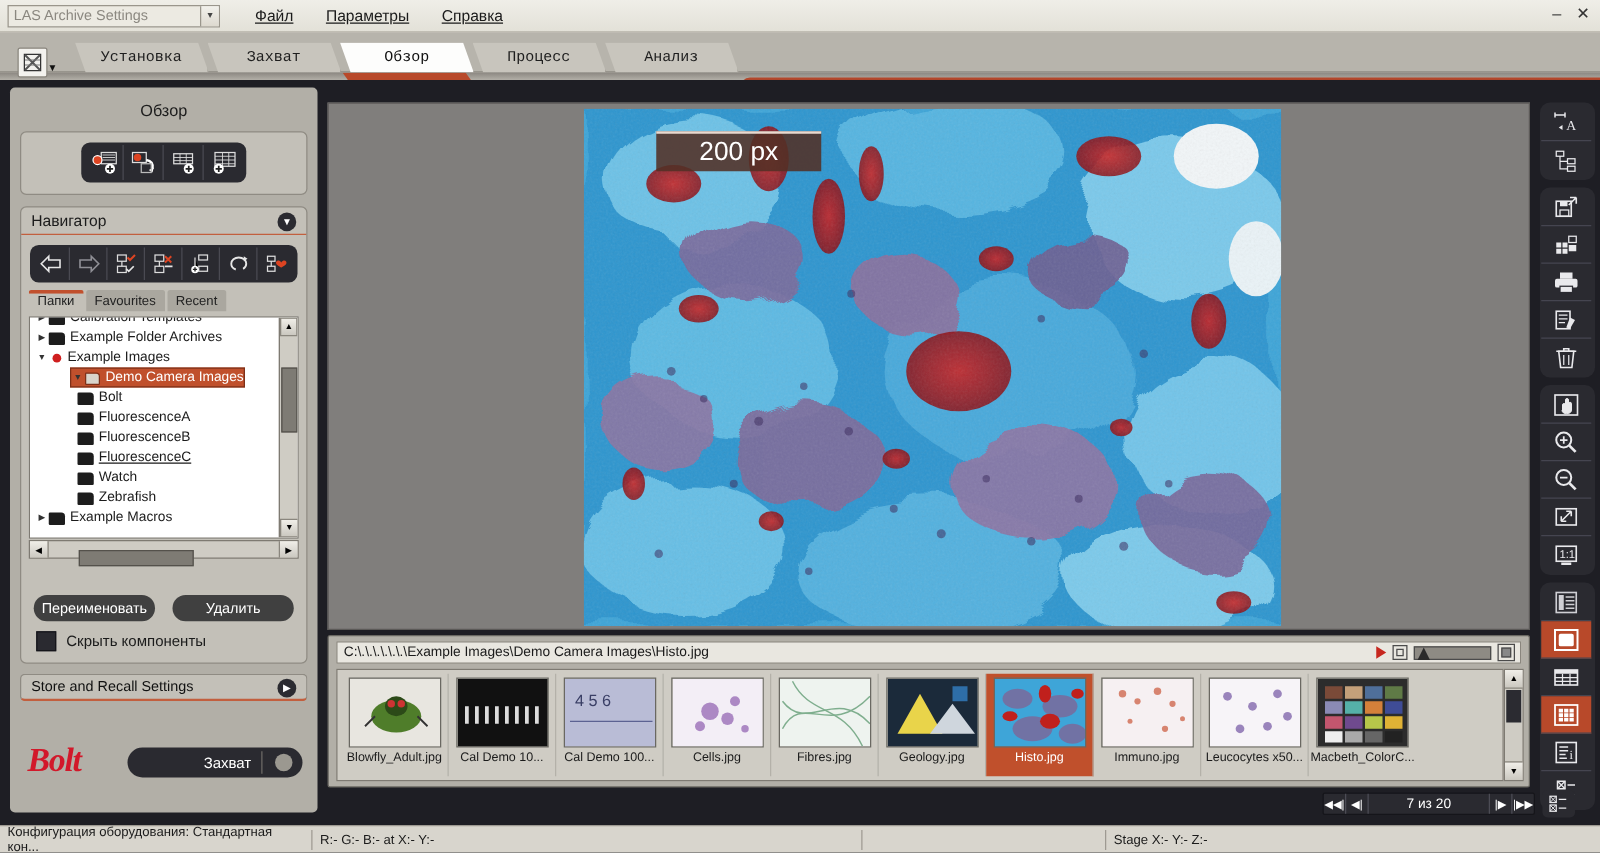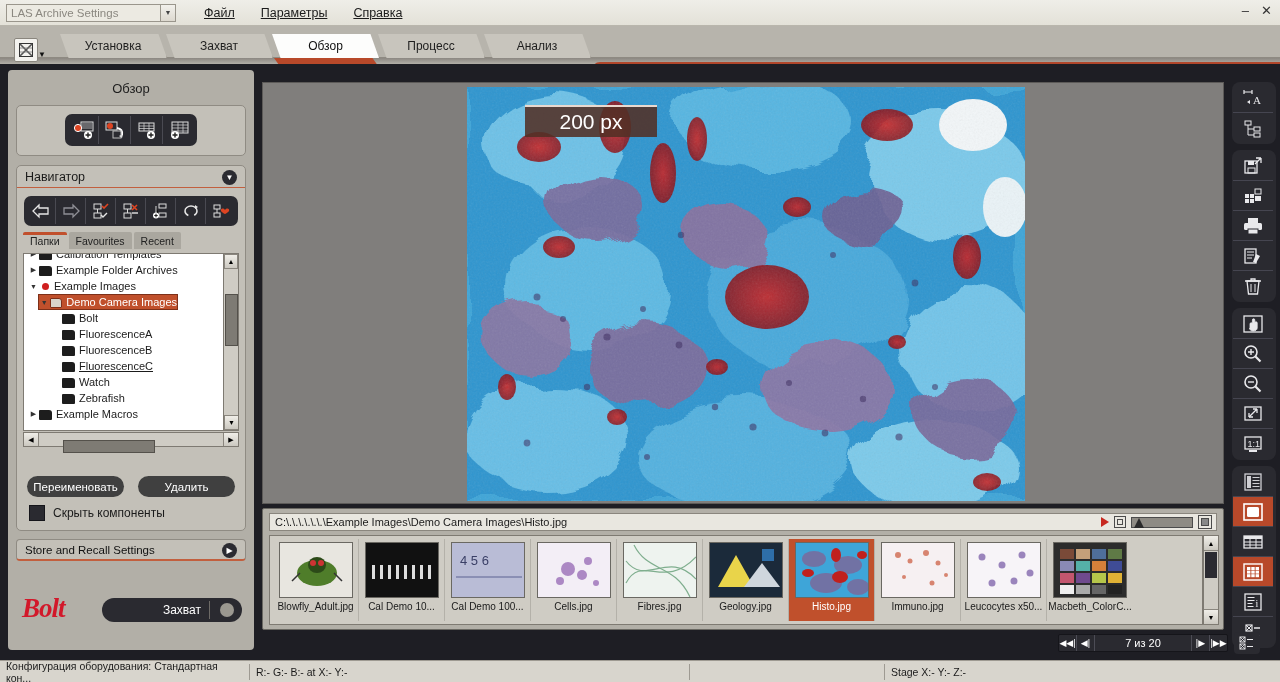--- a/index.html
+++ b/index.html
@@ -41,21 +41,21 @@
   #ribbon-shadow{
     position:absolute; left:0; top:58px; width:1280px; height:6px;
     background:linear-gradient(#8b8781,#b2afa7);
   }
   .appbtn{
     position:absolute; left:14px; top:38px; width:24px; height:24px;
     background:#f3f2ee; border:1px solid #8a867e; border-radius:2px;
     display:flex; align-items:center; justify-content:center;
   }
   .appbtn-arrow{ position:absolute; left:38px; top:50px; font-size:8px; color:#111; }
-  .tabs{ position:absolute; left:60px; top:34px; display:flex; height:21px; }
+  .tabs{ position:absolute; left:60px; top:34px; display:flex; height:21px;font-family:Liberation Mono, monospace; }
   .tab{
     position:relative; height:24px; width:107px; background:#c8c5bd;
     display:flex; align-items:center; justify-content:center;
     font-size:12px; color:#1e1e1e; margin-right:-1px;
     clip-path: polygon(0 0, 92% 0, 100% 100%, 8% 100%);
   }
   .tab.sep{ border-right:1px solid #9b978f; }
   .tab.active{ background:#fdfdfc; color:#111; z-index:3; }
   .tab-underlay{
     position:absolute; top:58px; height:12px; width:107px;
@@ -436,21 +436,21 @@
         <div class="trow" style="padding-left:4px;">
           <span class="tw">▶</span>
           <span class="folder"></span>
           <span>Example Folder Archives</span>
         </div>
         <div class="trow" style="padding-left:4px;">
           <span class="tw">▼</span>
           <span class="dot"></span>
           <span>Example Images</span>
         </div>
-        <div class="trow sel" style="margin-left:14px;width:140px;">
+        <div class="trow sel" style="margin-left:32px;width:140px;">
           <span class="tw">▼</span>
           <span class="folder open"></span>
           <span>Demo Camera Images</span>
         </div>
         <div class="trow" style="padding-left:38px;">
           <span class="folder"></span>
           <span>Bolt</span>
         </div>
         <div class="trow" style="padding-left:38px;">
           <span class="folder"></span>

